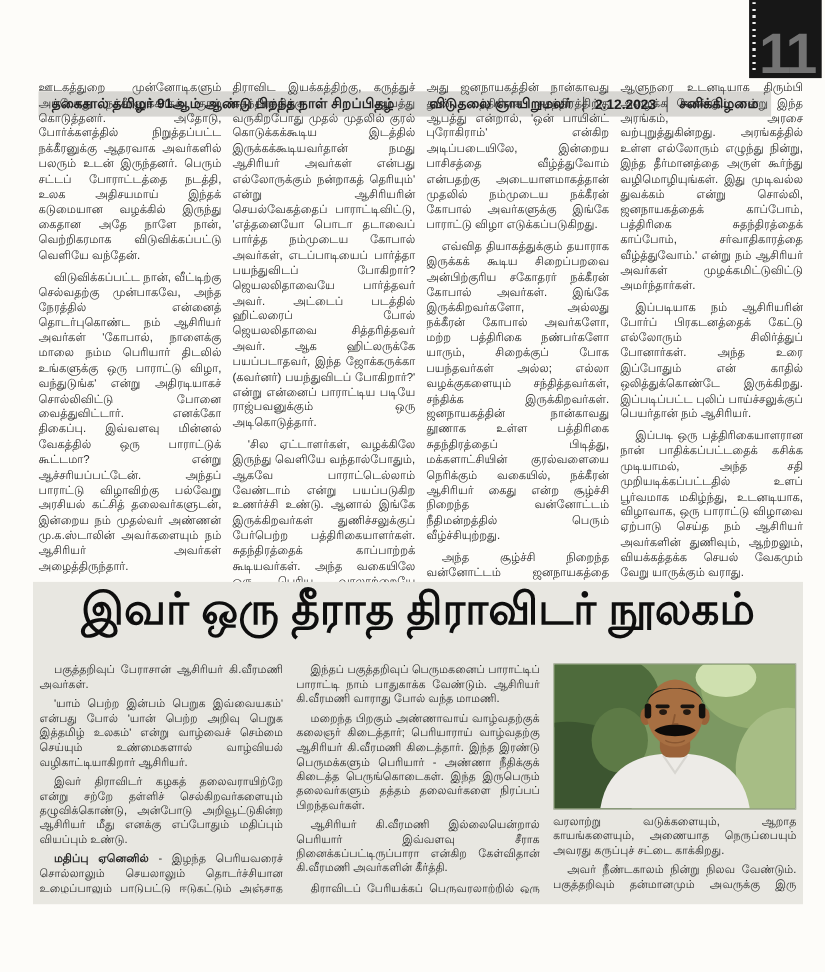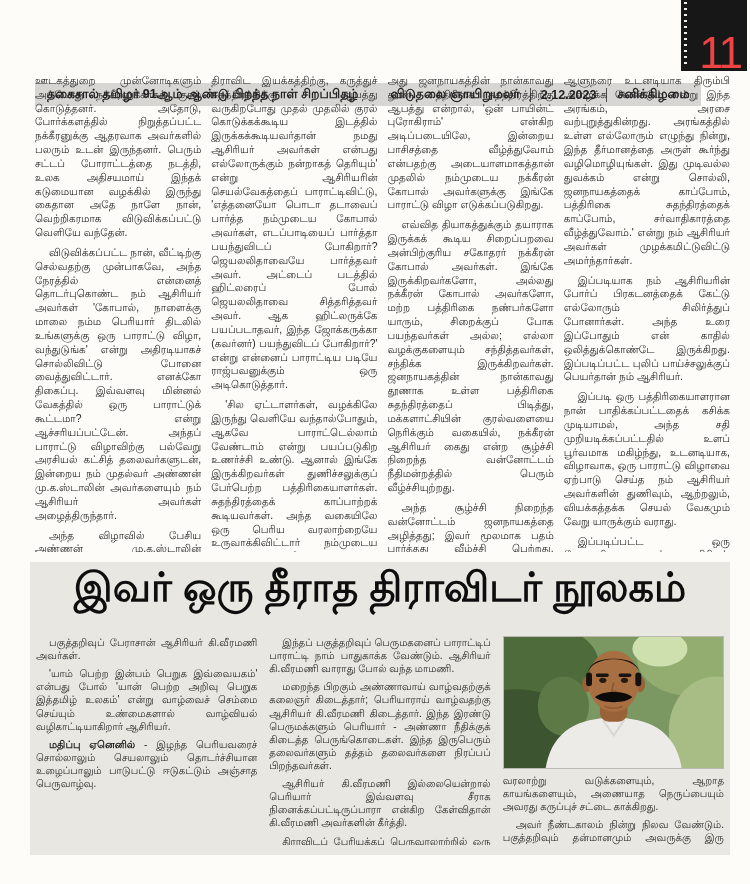--- a/index.html
+++ b/index.html
@@ -13,21 +13,21 @@
   .corner-tab{
     position:absolute;left:681px;top:0;width:66px;height:71px;
     background:#171717;
   }
   .corner-tab .perforation{
     position:absolute;left:3px;top:2px;width:3px;height:66px;
     background:repeating-linear-gradient(to bottom,#efefef 0 2px,transparent 2px 6px);
   }
   .corner-tab .page-num{
     position:absolute;right:6px;bottom:-4px;
-    color:#ef4444;font-size:44px;font-weight:normal;line-height:1;
+    color:#737373;font-size:52px;font-weight:bold;line-height:1;
     letter-spacing:-2px;
   }
   
   .header-bar{
     position:absolute;left:35px;top:37px;width:642px;height:23px;
     background:#d7d6d2;
     display:flex;align-items:center;
     padding:0 12px;gap:10px;
     font-size:12.5px;font-weight:bold;color:#202020;
     white-space:nowrap;overflow:hidden;margin-top:46px;
@@ -40,21 +40,21 @@
     display:flex;gap:10px;
   }
   .tcol{
     flex:1 1 0;min-width:0;overflow:hidden;
     font-size:10.4px;line-height:1.33;text-align:justify;color:#222;
   }
   .tcol p{margin:0 0 6px;text-indent:14px;}
   .tcol p.cont{text-indent:0;}
   
   .bottom-panel{
-    position:absolute;left:30px;top:562px;width:700px;height:293px;
+    position:absolute;left:30px;top:529px;width:700px;height:293px;
     background:#e8e7e1;
     padding:2px 6px 6px 6px;box-sizing:border-box;
   }
   .headline{
     height:52px;display:flex;align-items:center;justify-content:center;
     font-size:40px;font-weight:bold;color:#0e0e0e;
     white-space:nowrap;overflow:hidden;letter-spacing:0;
   }
   .bottom-cols{
     display:flex;gap:12px;height:227px;margin-top:2px;
@@ -113,20 +113,21 @@
   </div>
 </div>
 
 <div class="bottom-panel">
   <div class="headline">இவர் ஒரு தீராத திராவிடர் நூலகம்</div>
   <div class="bottom-cols">
 
     <div class="bcol">
       <p>பகுத்தறிவுப் பேராசான் ஆசிரியர் கி.வீரமணி அவர்கள்.</p>
       <p>'யாம் பெற்ற இன்பம் பெறுக இவ்வையகம்' என்பது போல் 'யான் பெற்ற அறிவு பெறுக இத்தமிழ் உலகம்' என்று வாழ்வைச் செம்மை செய்யும் உண்மைகளால் வாழ்வியல் வழிகாட்டியாகிறார் ஆசிரியர்.</p>
+      <p>இவர் திராவிடர் கழகத் தலைவராயிற்றே என்று சற்றே தள்ளிச் செல்கிறவர்களையும் தழுவிக்கொண்டு, அன்போடு அறிவூட்டுகின்ற ஆசிரியர் மீது எனக்கு எப்போதும் மதிப்பும் வியப்பும் உண்டு.</p>
       <p><strong class="lead">மதிப்பு ஏனெனில்</strong><span> - இழந்த பெரியவரைச் சொல்லாலும் செயலாலும் தொடர்ச்சியான உழைப்பாலும் பாடுபட்டு ஈடுகட்டும் அஞ்சாத பெருவாழ்வு.</span></p>
 
     </div>
 
     <div class="bcol">
       <p>இந்தப் பகுத்தறிவுப் பெருமகனைப் பாராட்டிப் பாராட்டி நாம் பாதுகாக்க வேண்டும். ஆசிரியர் கி.வீரமணி வாராது போல் வந்த மாமணி.</p>
       <p>மறைந்த பிறகும் அண்ணாவாய் வாழ்வதற்குக் கலைஞர் கிடைத்தார்; பெரியாராய் வாழ்வதற்கு ஆசிரியர் கி.வீரமணி கிடைத்தார். இந்த இரண்டு பெருமக்களும் பெரியார் - அண்ணா நீதிக்குக் கிடைத்த பெருங்கொடைகள். இந்த இருபெரும் தலைவர்களும் தத்தம் தலைவர்களை நிரப்பப் பிறந்தவர்கள்.</p>
       <p>ஆசிரியர் கி.வீரமணி இல்லையென்றால் பெரியார் இவ்வளவு சீராக நினைக்கப்பட்டிருப்பாரா என்கிற கேள்விதான் கி.வீரமணி அவர்களின் கீர்த்தி.</p>
       <p>திராவிடப் பேரியக்கப் பெருவரலாற்றில் ஒரு பங்குதாரராகவும், பல நேரங்களில் பாத்திரமாகவும் விளங்குகிறார் ஆசிரியர் கி.வீரமணி அவர்கள். அவரைத் தட்டிப் பார்த்தால் திராவிட இயக்கத்தின் வரலாற்று ஓசை கேட்கும். சற்றொப்ப ஒரு நூற்றாண்டுச் சம்பவங்கள் உருண்டோடி வரும். அவர் தாங்கும் தழும்புகளையும்</p>
     </div>

